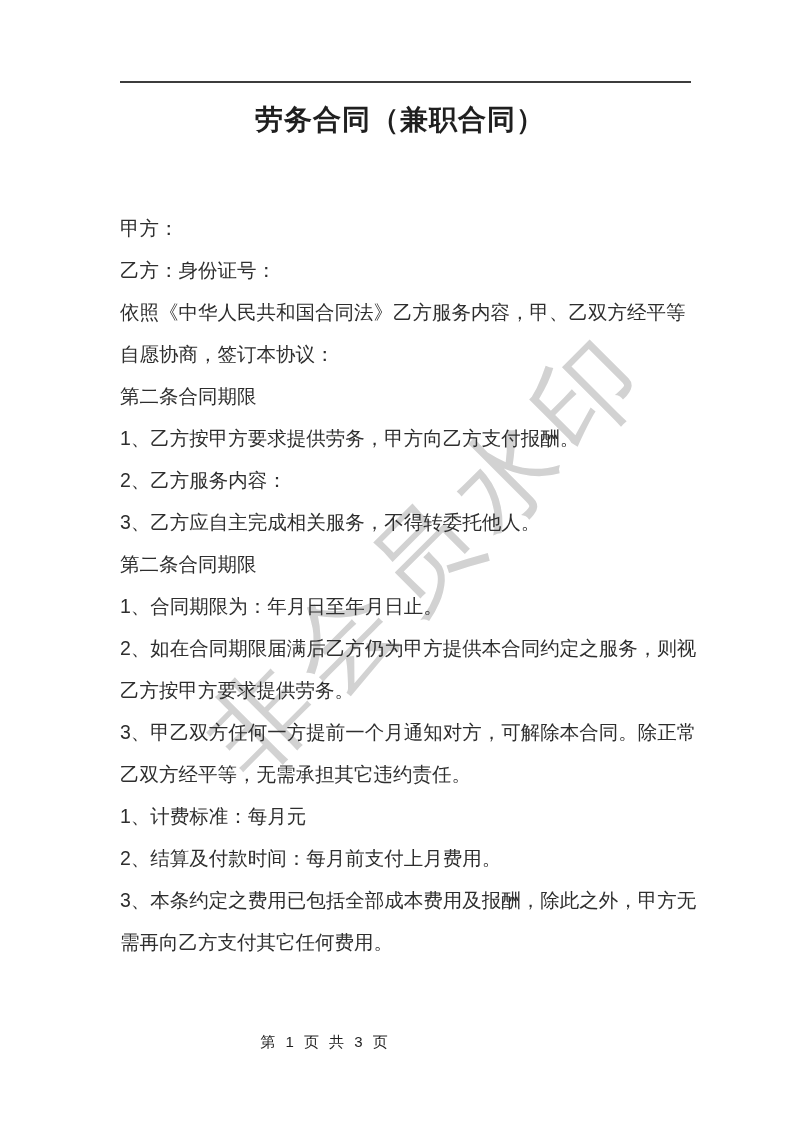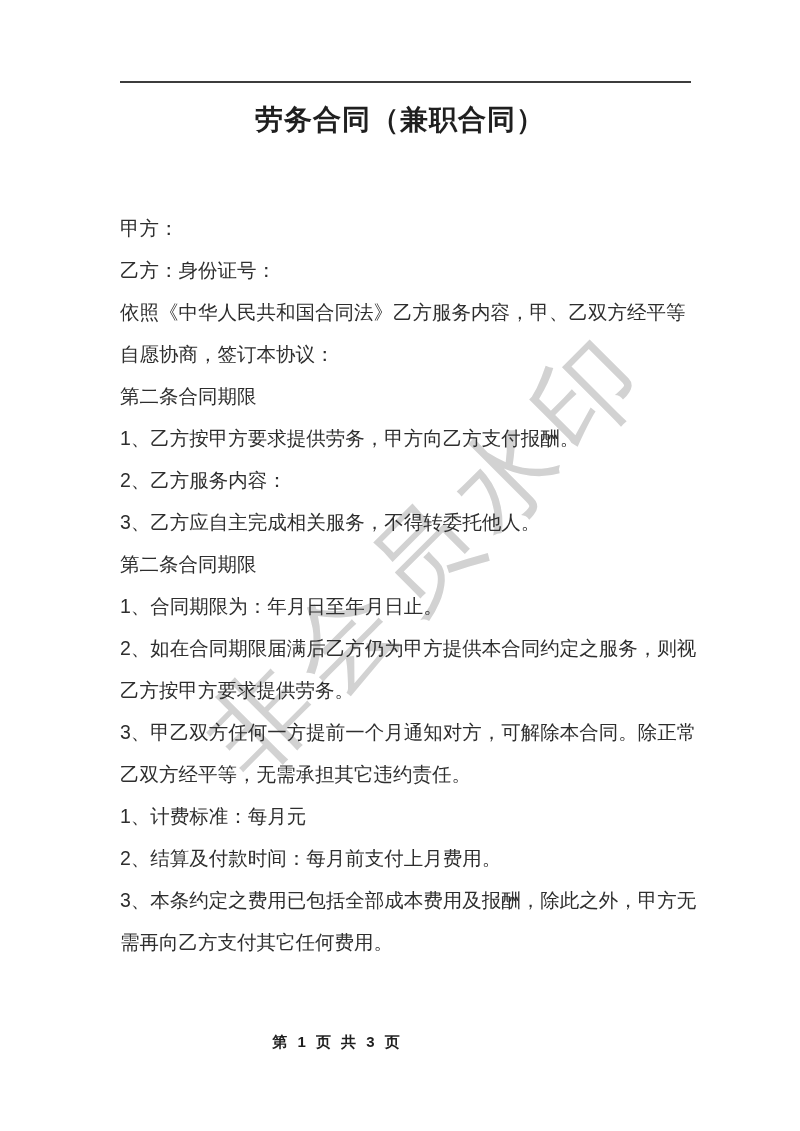--- a/index.html
+++ b/index.html
@@ -55,26 +55,26 @@
   }
   .body .line {
     height: 42px;
     line-height: 42px;
     font-size: 19.5px;
     color: #2e2e2e;
     white-space: nowrap;
   }
   .footer {
     position: absolute;
-    left: 12px;
+    left: 0;
     top: 1033px;
     width: 651px;
     text-align: center;
     font-size: 15px;
-    font-weight: bold;
+    font-weight: normal;
     letter-spacing: 3px;
     color: #1f1f1f;
     z-index: 2;
   }
 </style>
 </head>
 <body>
 
 <div class="page">
 

